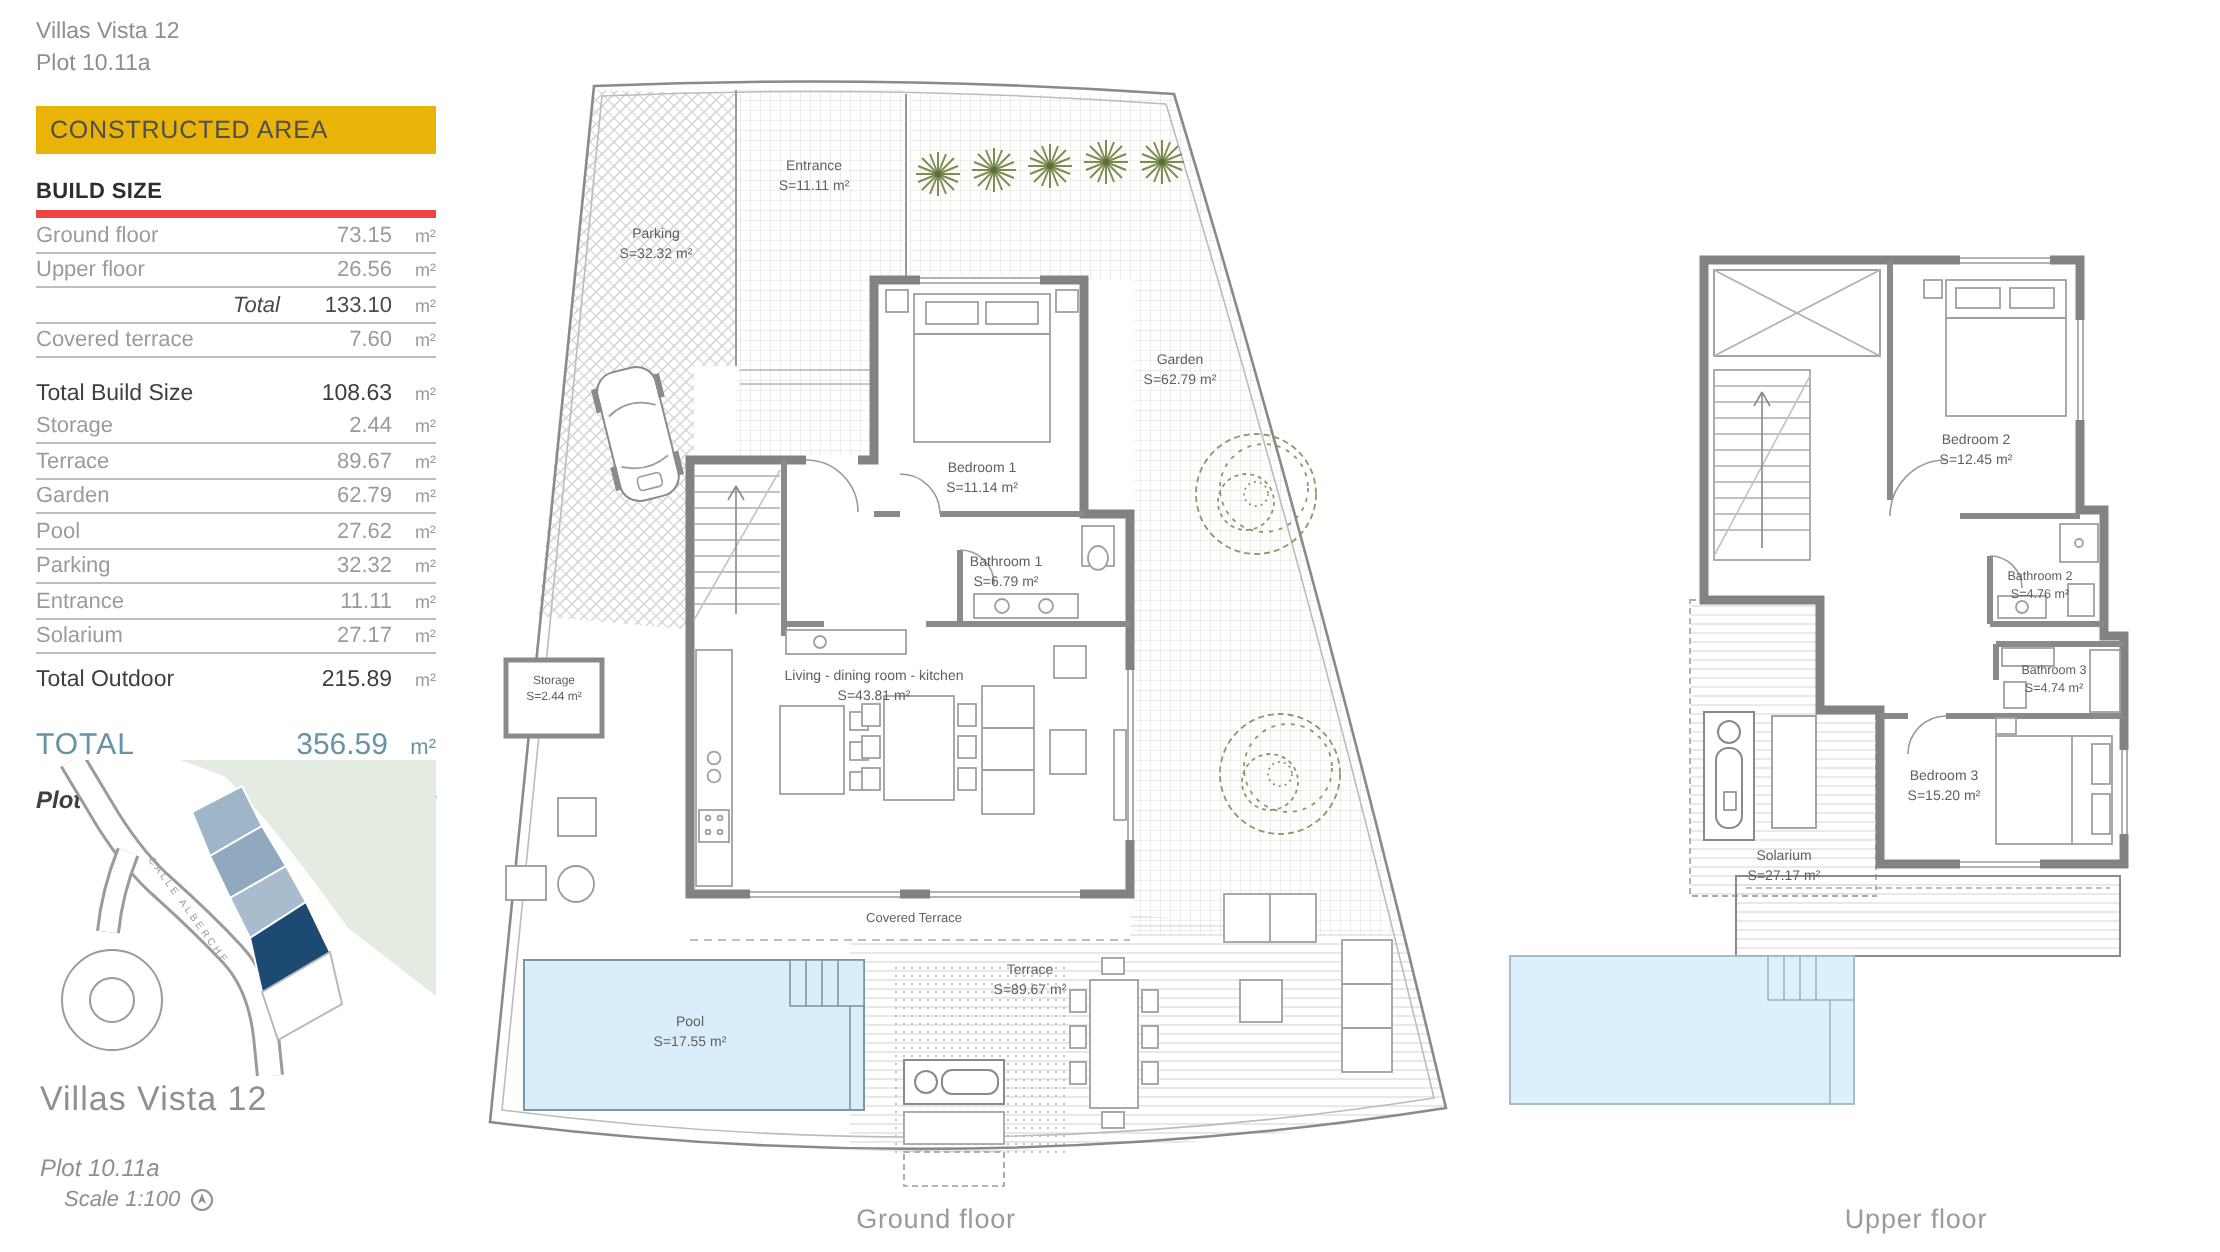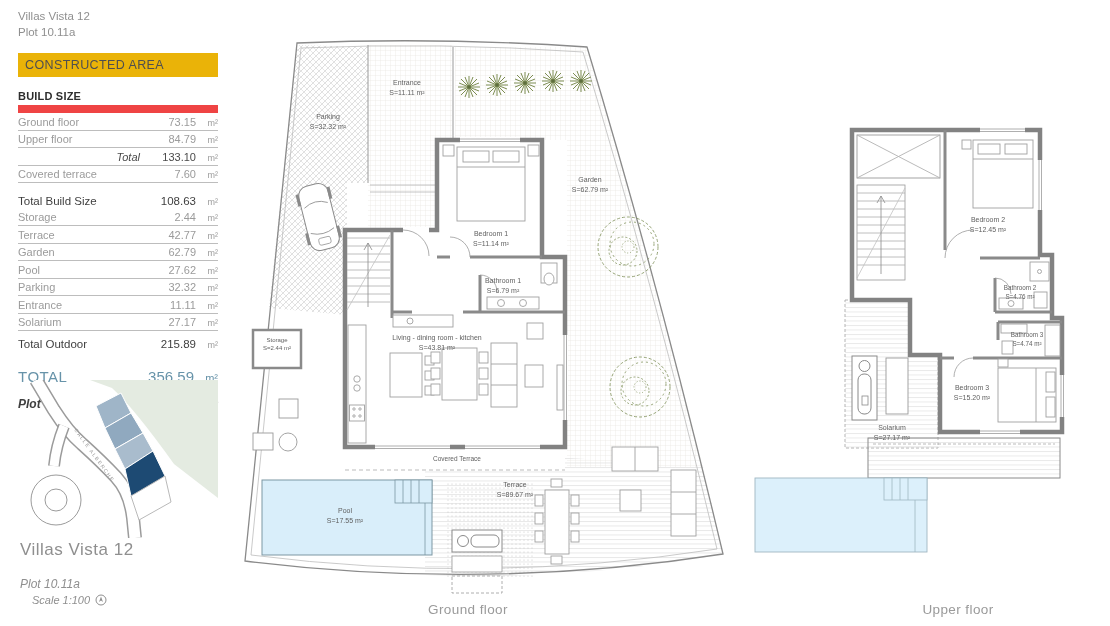--- a/index.html
+++ b/index.html
@@ -6,21 +6,21 @@
   body{
     width:1110px;height:626px;position:relative;overflow:hidden;
     background:#ffffff;font-family:"Liberation Sans",sans-serif;color:#444;
   }
   
   .panel{position:absolute;left:18px;top:8px;width:200px;}
   .doc-title{color:#8f8f8f;font-size:11.5px;line-height:1.4;}
   .section-bar{margin-top:13px;background:#eab308;color:#4f4f4f;
     font-size:12.5px;padding:5px 7px;letter-spacing:.4px;}
   .tblhead{font-weight:bold;color:#2e2e2e;font-size:11px;letter-spacing:.2px;
-    border-bottom:8px solid #ef4444;padding:2px 0 3px 0;margin-top:11px;}
+    border-bottom:4px solid #ef4444;padding:2px 0 3px 0;margin-top:11px;}
   .row{display:flex;align-items:baseline;padding:2.5px 0 2px 0;
     border-bottom:1px solid #bdbdbd;font-size:11px;color:#9b9b9b;}
   .row .lbl{flex:1;}
   .row .val{width:46px;text-align:right;}
   .row .unit{width:22px;text-align:right;font-size:9px;color:#9b9b9b;}
   .row.sub-total{color:#4a4a4a;}
   .row.sub-total .lbl{text-align:right;padding-right:10px;font-style:italic;}
   .row.no-line{border-bottom:none;}
   .row.strong{color:#3f3f3f;margin-top:9px;font-size:11.5px;}
   .grand{display:flex;align-items:baseline;margin-top:16px;color:#6793a9;font-size:15px;}
@@ -60,21 +60,21 @@
 
   <div class="tblhead">BUILD SIZE</div>
 
   <div class="row">
     <span class="lbl">Ground floor</span>
     <span class="val">73.15</span>
     <span class="unit">m²</span>
   </div>
   <div class="row">
     <span class="lbl">Upper floor</span>
-    <span class="val">84.79</span>
+    <span class="val">26.56</span>
     <span class="unit">m²</span>
   </div>
   <div class="row sub-total">
     <span class="lbl">Total</span>
     <span class="val">133.10</span>
     <span class="unit">m²</span>
   </div>
   <div class="row">
     <span class="lbl">Covered terrace</span>
     <span class="val">7.60</span>
@@ -87,21 +87,21 @@
   </div>
 
 
   <div class="row">
     <span class="lbl">Storage</span>
     <span class="val">2.44</span>
     <span class="unit">m²</span>
   </div>
   <div class="row">
     <span class="lbl">Terrace</span>
-    <span class="val">42.77</span>
+    <span class="val">89.67</span>
     <span class="unit">m²</span>
   </div>
   <div class="row">
     <span class="lbl">Garden</span>
     <span class="val">62.79</span>
     <span class="unit">m²</span>
   </div>
   <div class="row">
     <span class="lbl">Pool</span>
     <span class="val">27.62</span>

